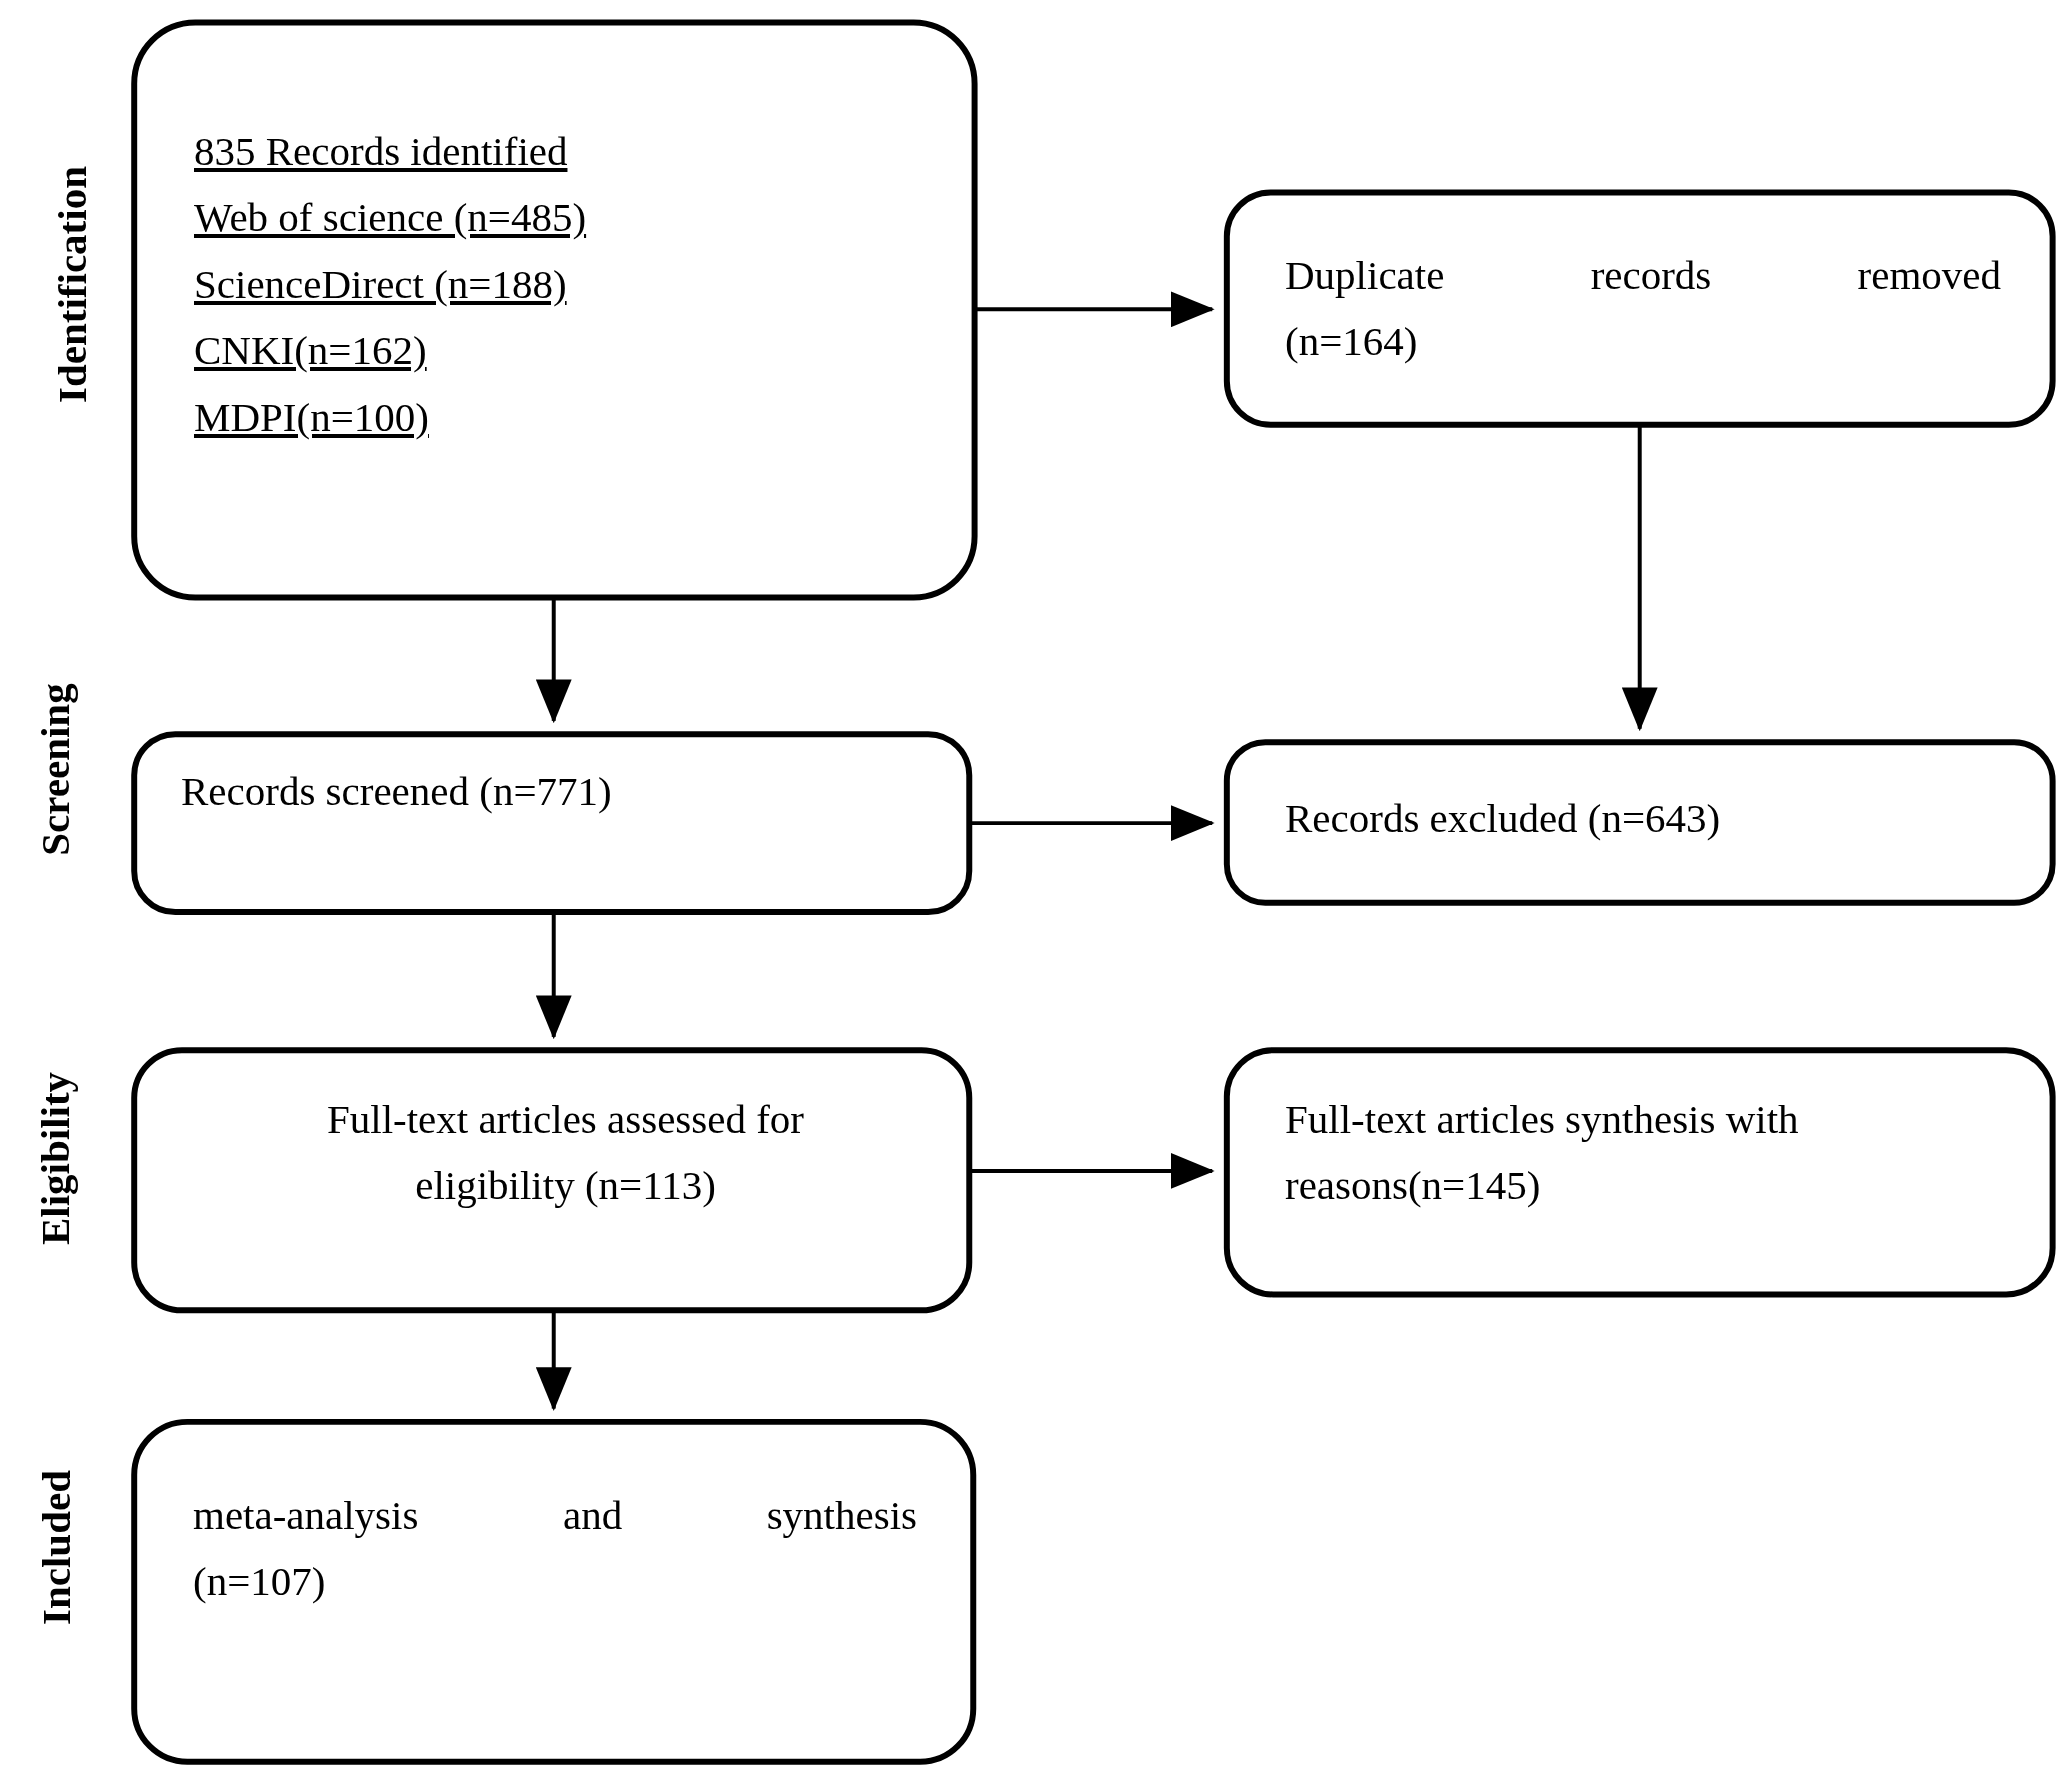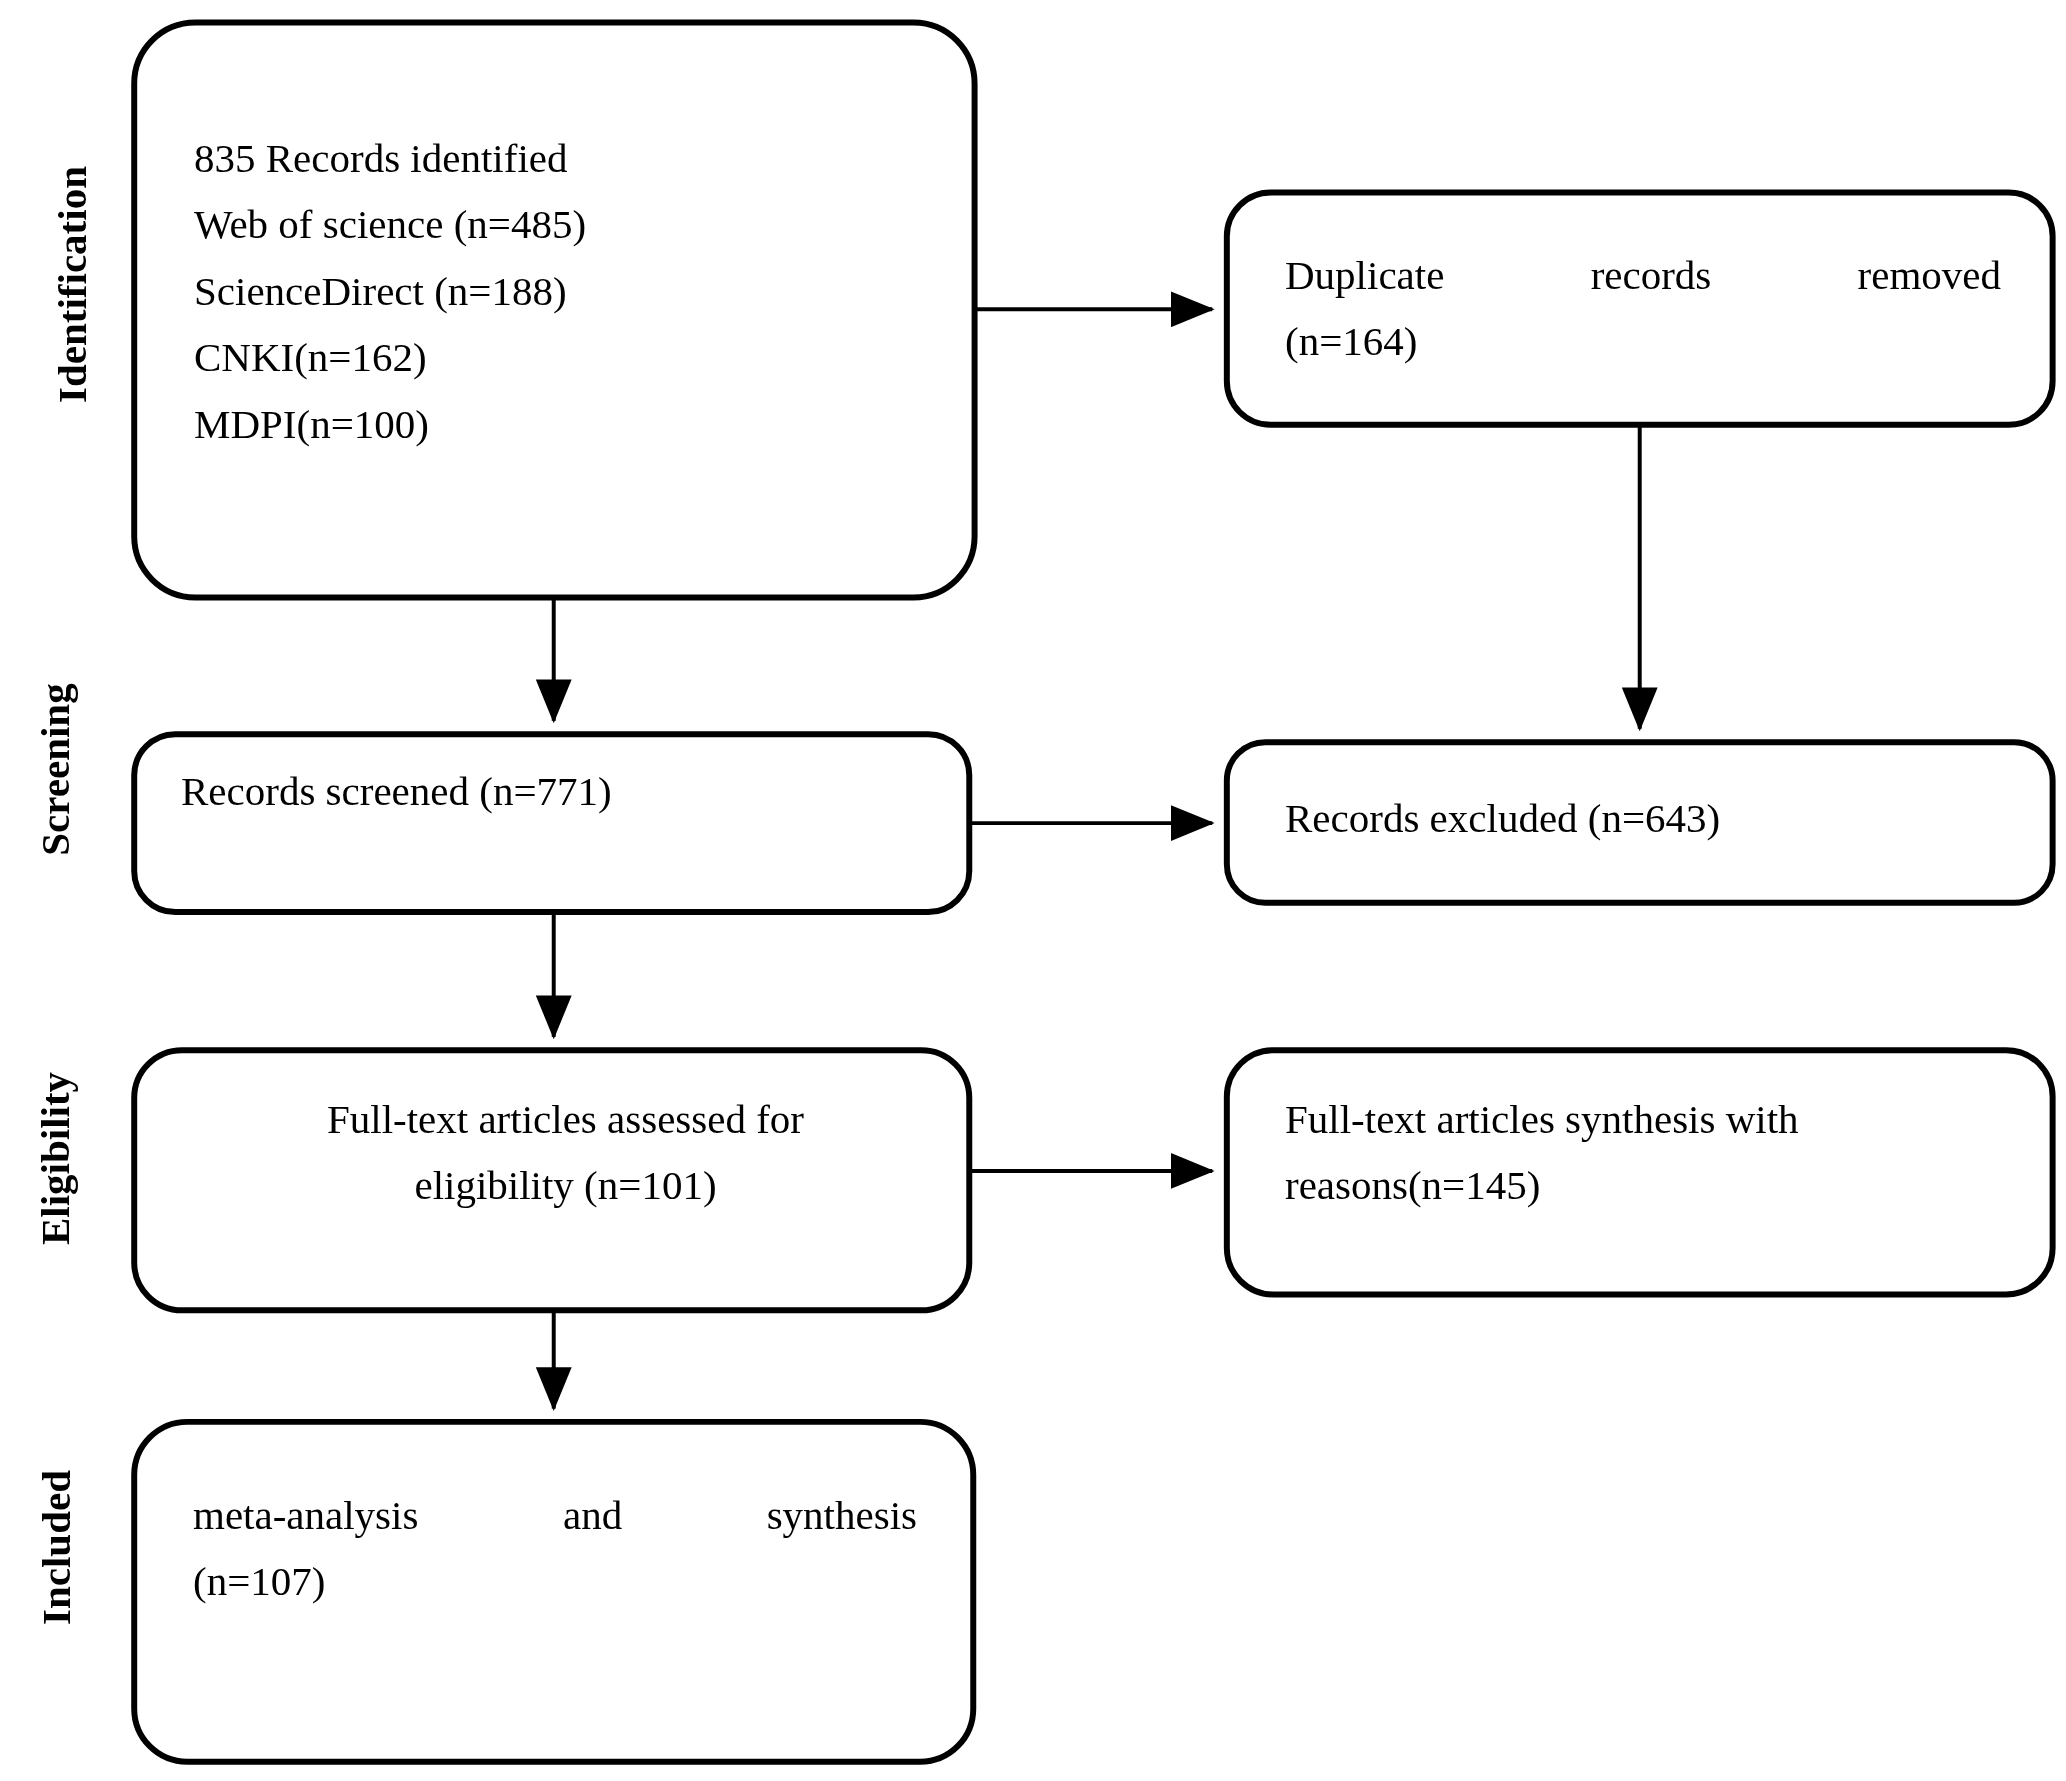--- a/index.html
+++ b/index.html
@@ -113,21 +113,21 @@
   </div>
 
   <div class="stage-label" style="left:-137px; top:1138px; width:385px;">
     <span>Eligibility</span>
   </div>
 
   <div class="stage-label" style="left:-116px; top:1527px; width:345px;">
     <span>Included</span>
   </div>
 
-  <div class="box-text left" style="left:194px; top:125px; width:730px;">
+  <div class="box-text left" style="left:194px; top:118px; width:730px;text-decoration:underline;">
     <span class="ln">835 Records identified</span>
     <span class="ln">Web of science (n=485)</span>
     <span class="ln">ScienceDirect (n=188)</span>
     <span class="ln">CNKI(n=162)</span>
     <span class="ln">MDPI(n=100)</span>
   </div>
 
   <div class="box-text justify" style="left:1285px; top:242px; width:716px;">
     <div class="para" style="text-align-last: justify;">Duplicate records removed</div>
     <div style="text-align:right;">(n=164)</div>
@@ -136,21 +136,21 @@
   <div class="box-text left" style="left:181px; top:758px; width:744px;">
     <span class="ln">Records screened (n=771)</span>
   </div>
 
   <div class="box-text left" style="left:1285px; top:785px; width:730px;">
     <span class="ln">Records excluded (n=643)</span>
   </div>
 
   <div class="box-text center" style="left:168px; top:1086px; width:795px;">
     <span class="ln">Full-text articles assessed for</span>
-    <span class="ln">eligibility (n=101)</span>
+    <span class="ln">eligibility (n=113)</span>
   </div>
 
   <div class="box-text left" style="left:1285px; top:1086px; width:737px;">
     <span class="ln">Full-text articles synthesis with</span>
     <span class="ln">reasons(n=145)</span>
   </div>
 
   <div class="box-text justify" style="left:193px; top:1482px; width:724px;">
     <div class="para" style="text-align-last: justify;">meta-analysis and synthesis</div>
     <div style="text-align:right;">(n=107)</div>

